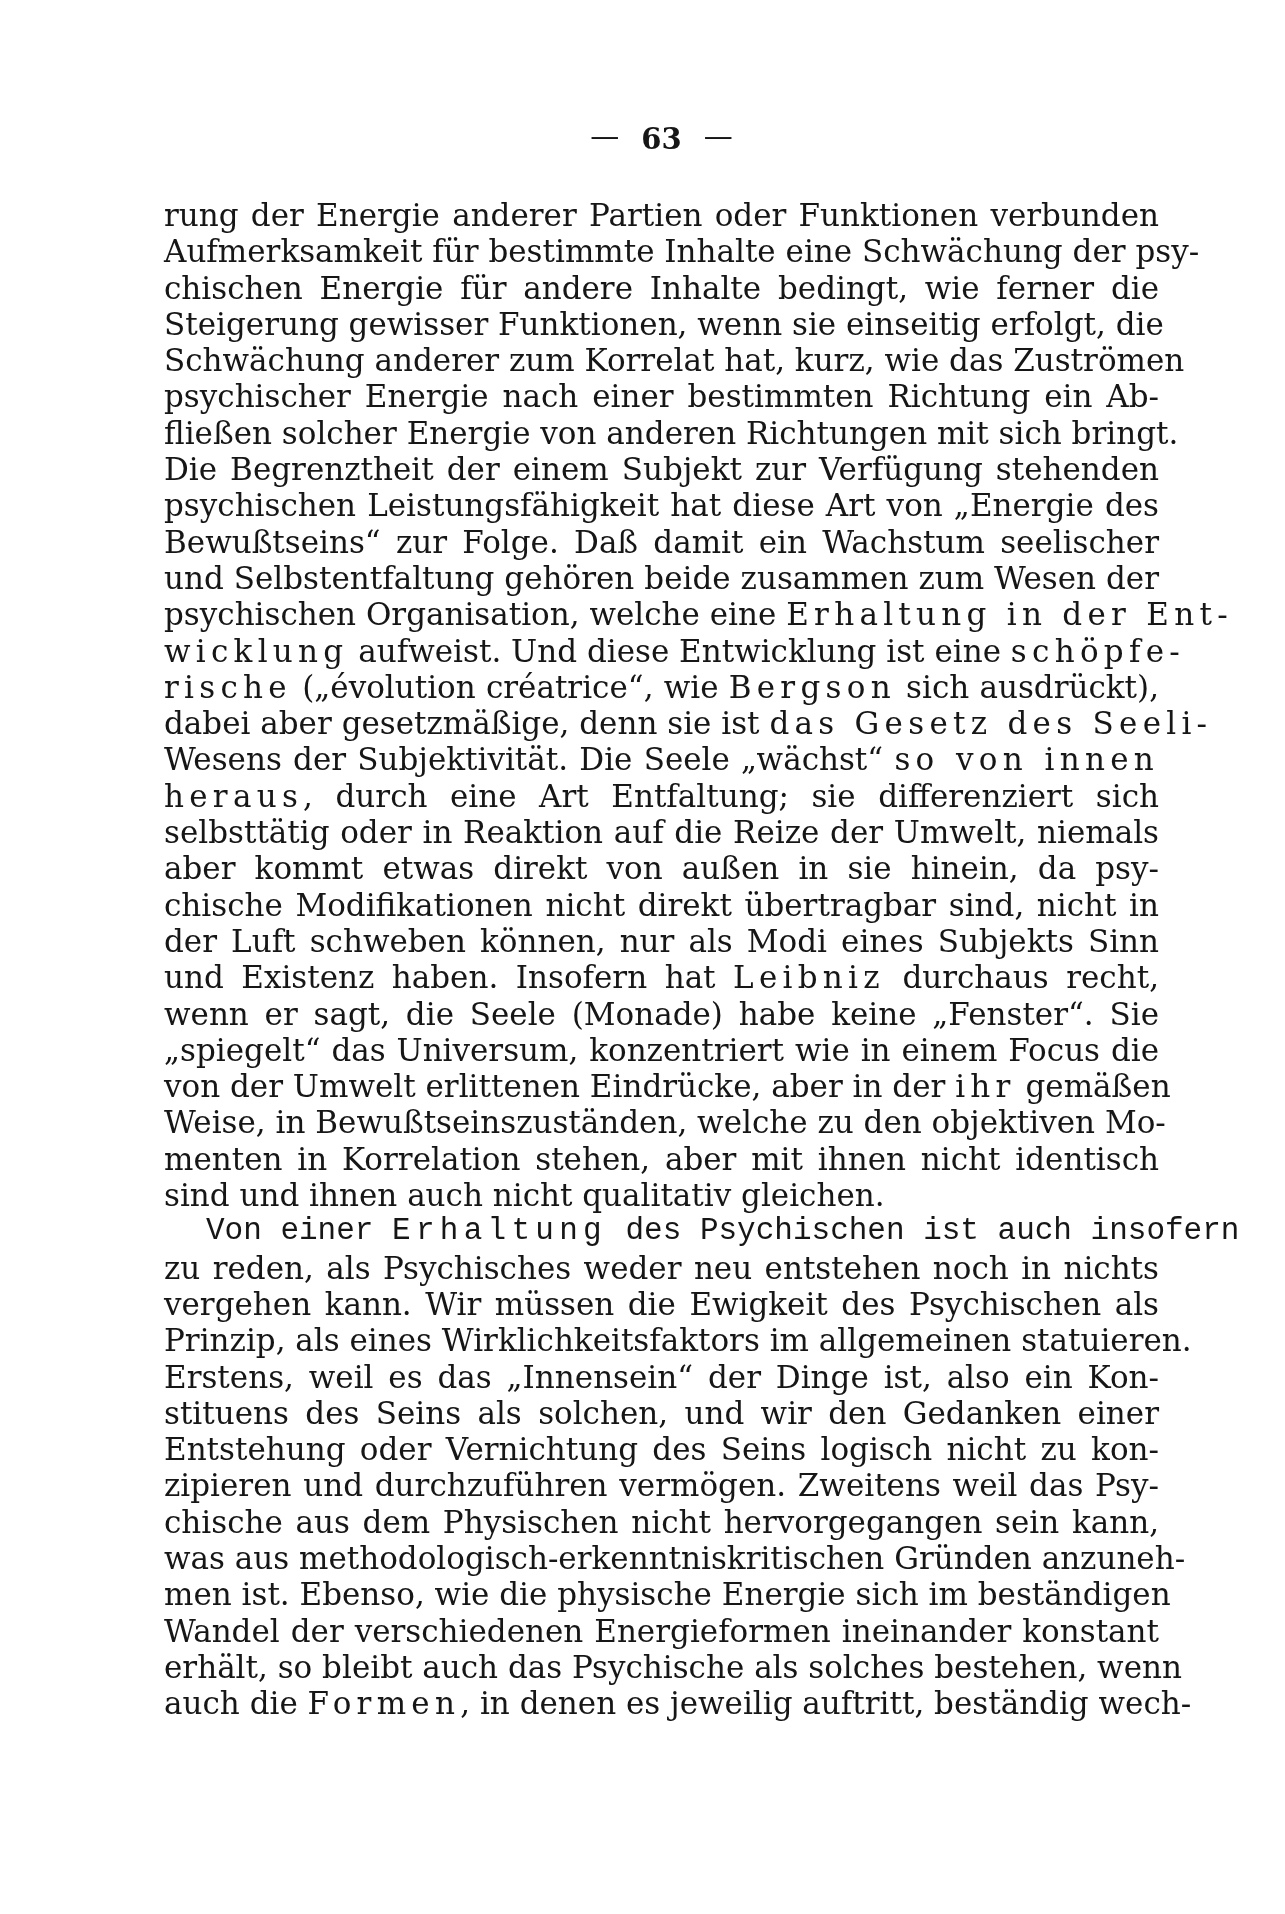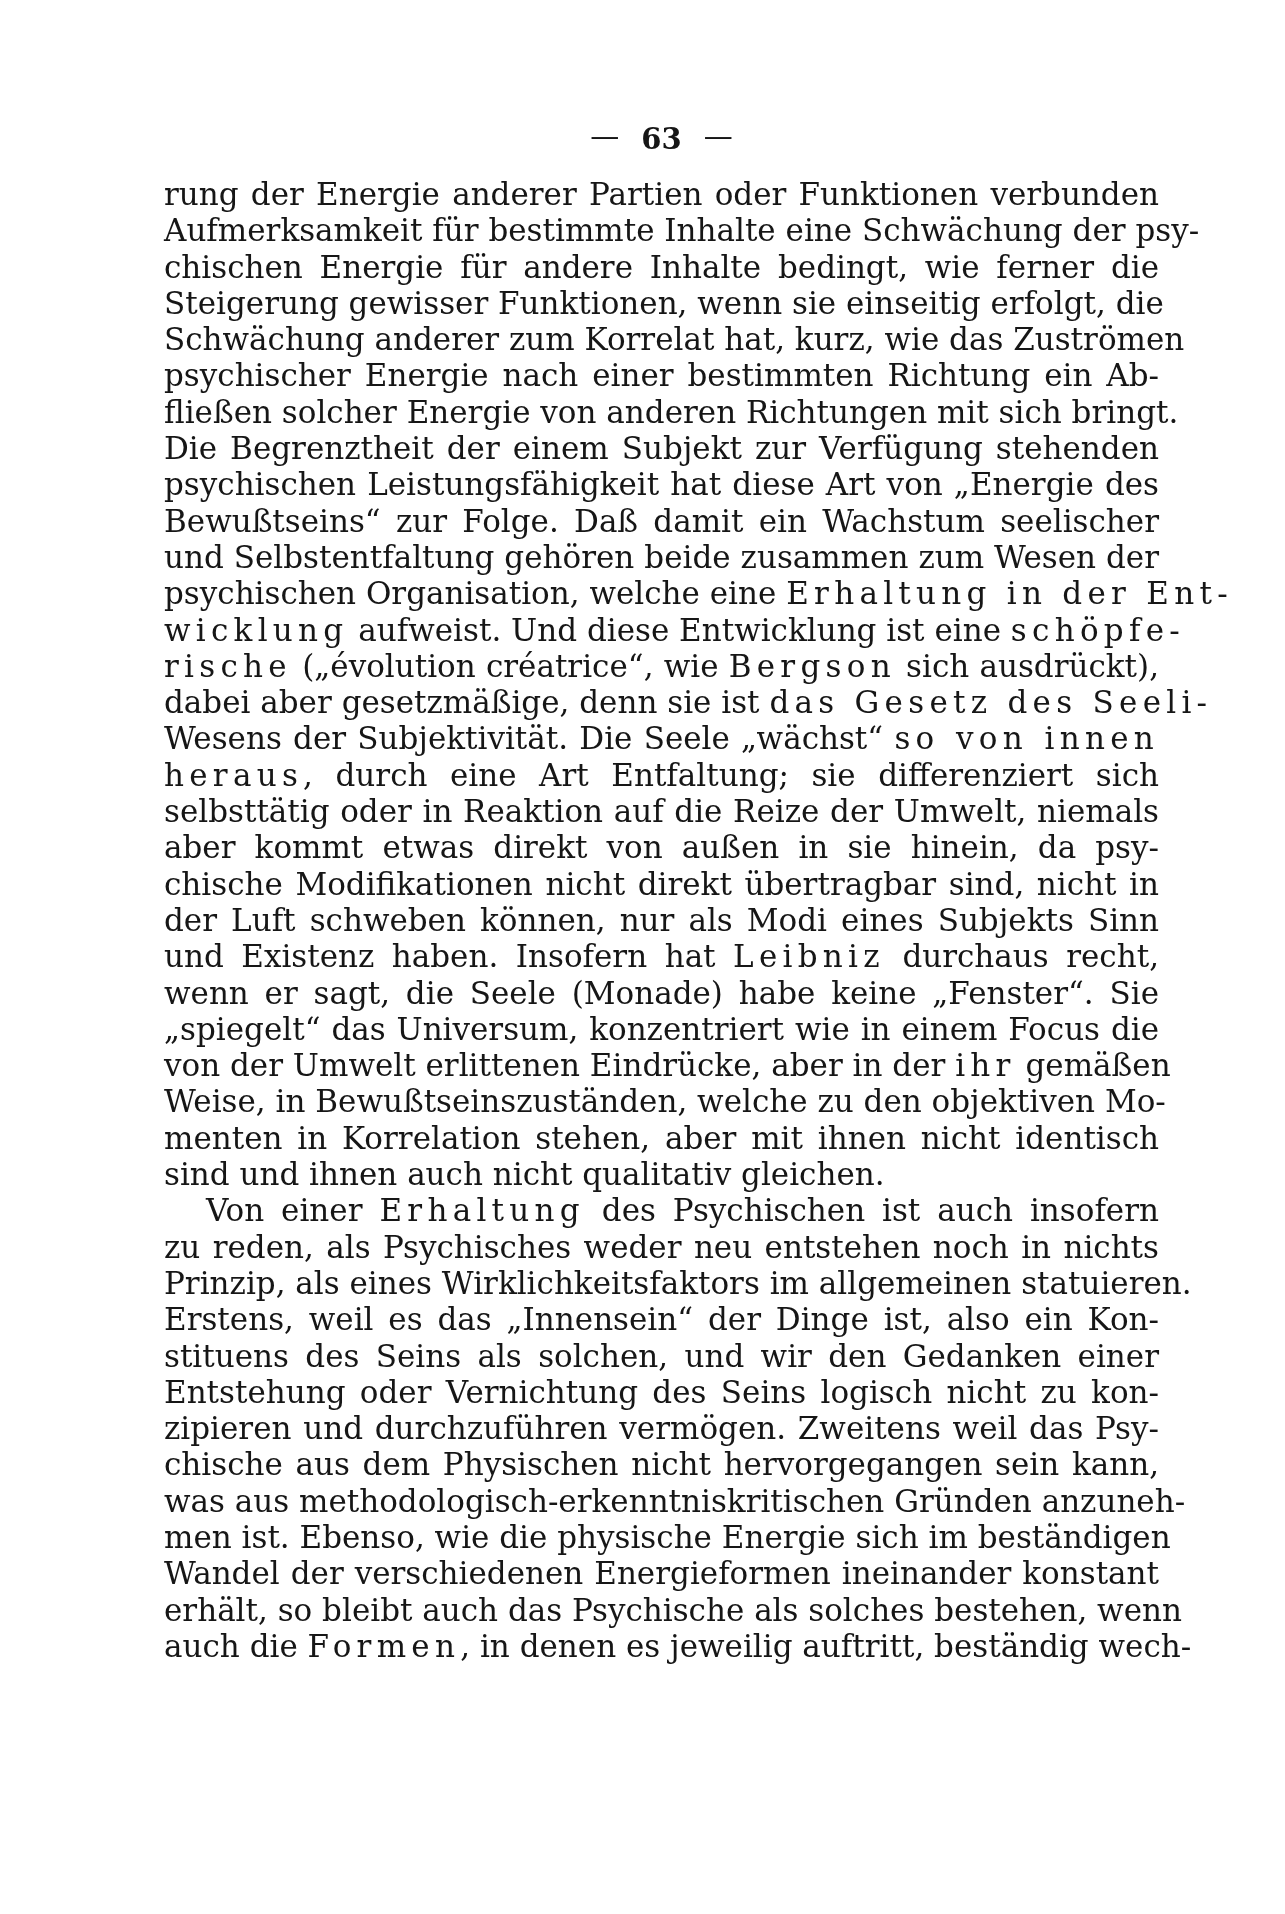--- a/index.html
+++ b/index.html
@@ -16,21 +16,21 @@
     font-family: "DejaVu Serif", "Liberation Serif", serif;
     box-sizing: border-box;
     padding: 122px 126px 0 164px;
     overflow: hidden;
   }
   .header {
     text-align: center;
     font-size: 29px;
     line-height: 34px;
     font-weight: bold;
-    margin-bottom: 20px;
+    margin-bottom: 41px;
     white-space: nowrap;
   }
   .header .dash {
     font-weight: normal;
     display: inline-block;
     margin: 0 22px;
     transform: translateY(-3px);
   }
   .text-block {
     font-size: 31px;
@@ -39,20 +39,21 @@
     line-height: 36.3px;
     text-align: justify;
     text-align-last: justify;
     white-space: nowrap;
   }
   .line.end {
     text-align-last: left;
   }
   .line.indent {
     text-indent: 42px;
+    font-family: Liberation Mono, monospace;
   }
   .sp {
     letter-spacing: 0.17em;
   }
 </style>
 </head>
 <body>
 
 <div class="page">
   <div class="header">
@@ -82,20 +83,21 @@
       <div class="line"><span>der Luft schweben können, nur als Modi eines Subjekts Sinn</span></div>
       <div class="line"><span>und Existenz haben. Insofern hat </span><span class="sp">Leibniz</span><span> durchaus recht,</span></div>
       <div class="line"><span>wenn er sagt, die Seele (Monade) habe keine „Fenster“. Sie</span></div>
       <div class="line"><span>„spiegelt“ das Universum, konzentriert wie in einem Focus die</span></div>
       <div class="line"><span>von der Umwelt erlittenen Eindrücke, aber in der </span><span class="sp">ihr</span><span> gemäßen</span></div>
       <div class="line"><span>Weise, in Bewußtseinszuständen, welche zu den objektiven Mo-</span></div>
       <div class="line"><span>menten in Korrelation stehen, aber mit ihnen nicht identisch</span></div>
       <div class="line end"><span>sind und ihnen auch nicht qualitativ gleichen.</span></div>
       <div class="line indent"><span>Von einer </span><span class="sp">Erhaltung</span><span> des Psychischen ist auch insofern</span></div>
       <div class="line"><span>zu reden, als Psychisches weder neu entstehen noch in nichts</span></div>
+      <div class="line"><span>vergehen kann. Wir müssen die Ewigkeit des Psychischen als</span></div>
       <div class="line"><span>Prinzip, als eines Wirklichkeitsfaktors im allgemeinen statuieren.</span></div>
       <div class="line"><span>Erstens, weil es das „Innensein“ der Dinge ist, also ein Kon-</span></div>
       <div class="line"><span>stituens des Seins als solchen, und wir den Gedanken einer</span></div>
       <div class="line"><span>Entstehung oder Vernichtung des Seins logisch nicht zu kon-</span></div>
       <div class="line"><span>zipieren und durchzuführen vermögen. Zweitens weil das Psy-</span></div>
       <div class="line"><span>chische aus dem Physischen nicht hervorgegangen sein kann,</span></div>
       <div class="line"><span>was aus methodologisch-erkenntniskritischen Gründen anzuneh-</span></div>
       <div class="line"><span>men ist. Ebenso, wie die physische Energie sich im beständigen</span></div>
       <div class="line"><span>Wandel der verschiedenen Energieformen ineinander konstant</span></div>
       <div class="line"><span>erhält, so bleibt auch das Psychische als solches bestehen, wenn</span></div>

